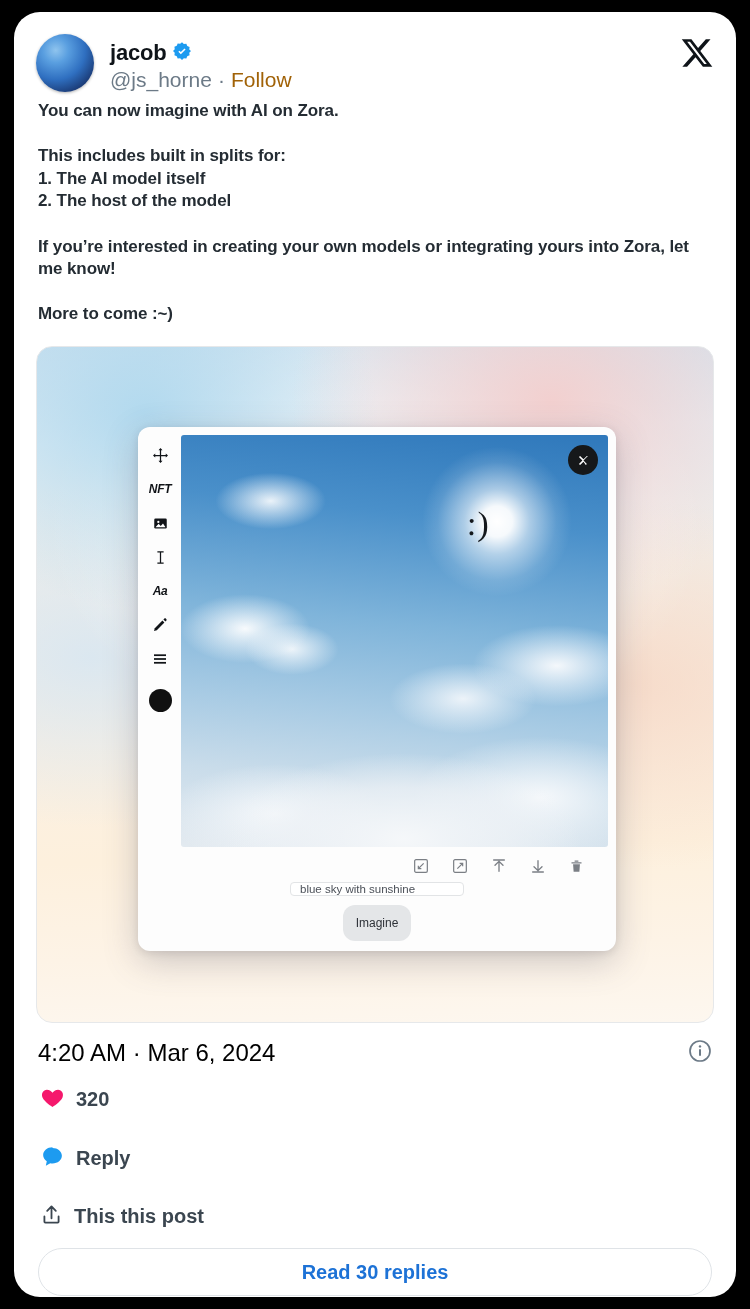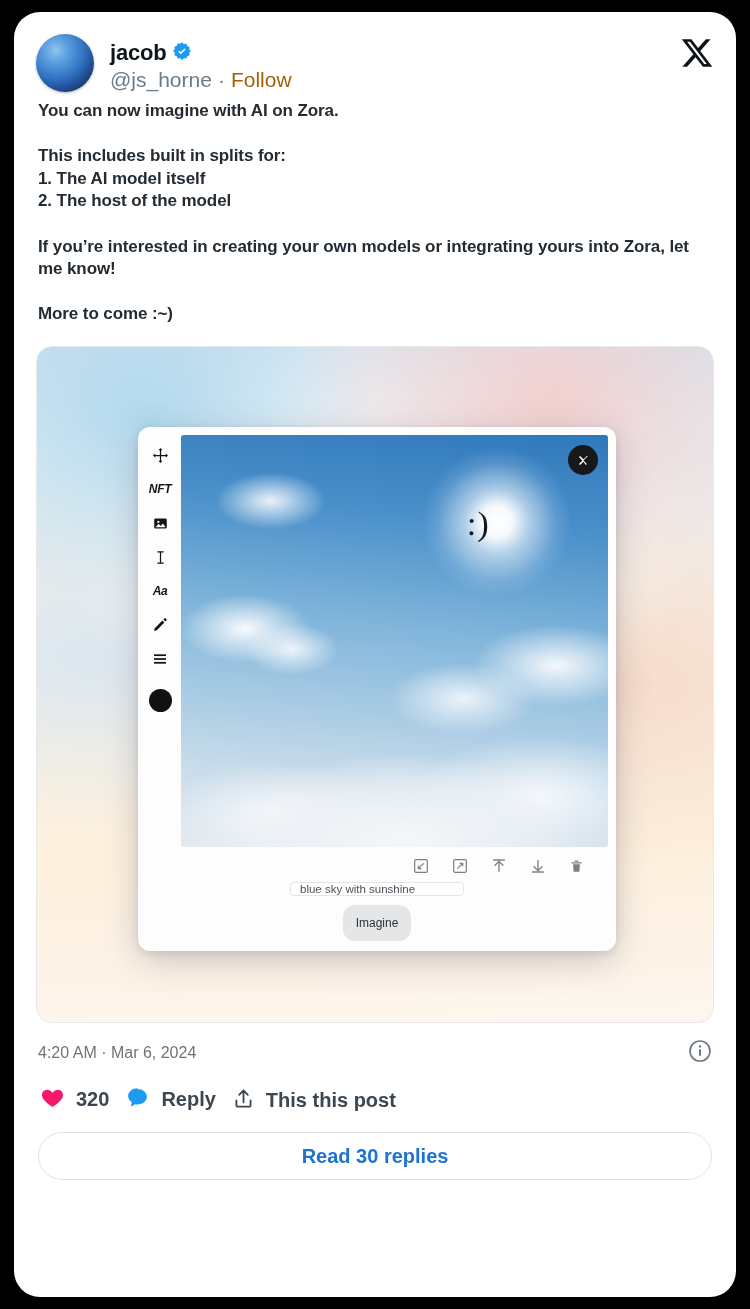--- a/index.html
+++ b/index.html
@@ -293,32 +293,33 @@
 
   
   #meta-row {
     display: flex;
     align-items: center;
     justify-content: space-between;
     padding: 16px 24px 0 24px;
   }
 
   #timestamp {
-    font-size: 16px;
-    color: #737373;
+    font-size: 24px;
+    color: #000000;
   }
 
   #info-icon { cursor: pointer; }
 
   
   #engagement-row {
     display: flex;
-    align-items: flex-end;
-    gap: 16px;
+    align-items: flex-start;
+    gap: 30px;
     padding: 18px 24px 0 26px;
+    flex-direction: column;
   }
 
   .engage-item {
     display: flex;
     align-items: center;
     gap: 11px;
     cursor: pointer;
   }
 
   .engage-label {

